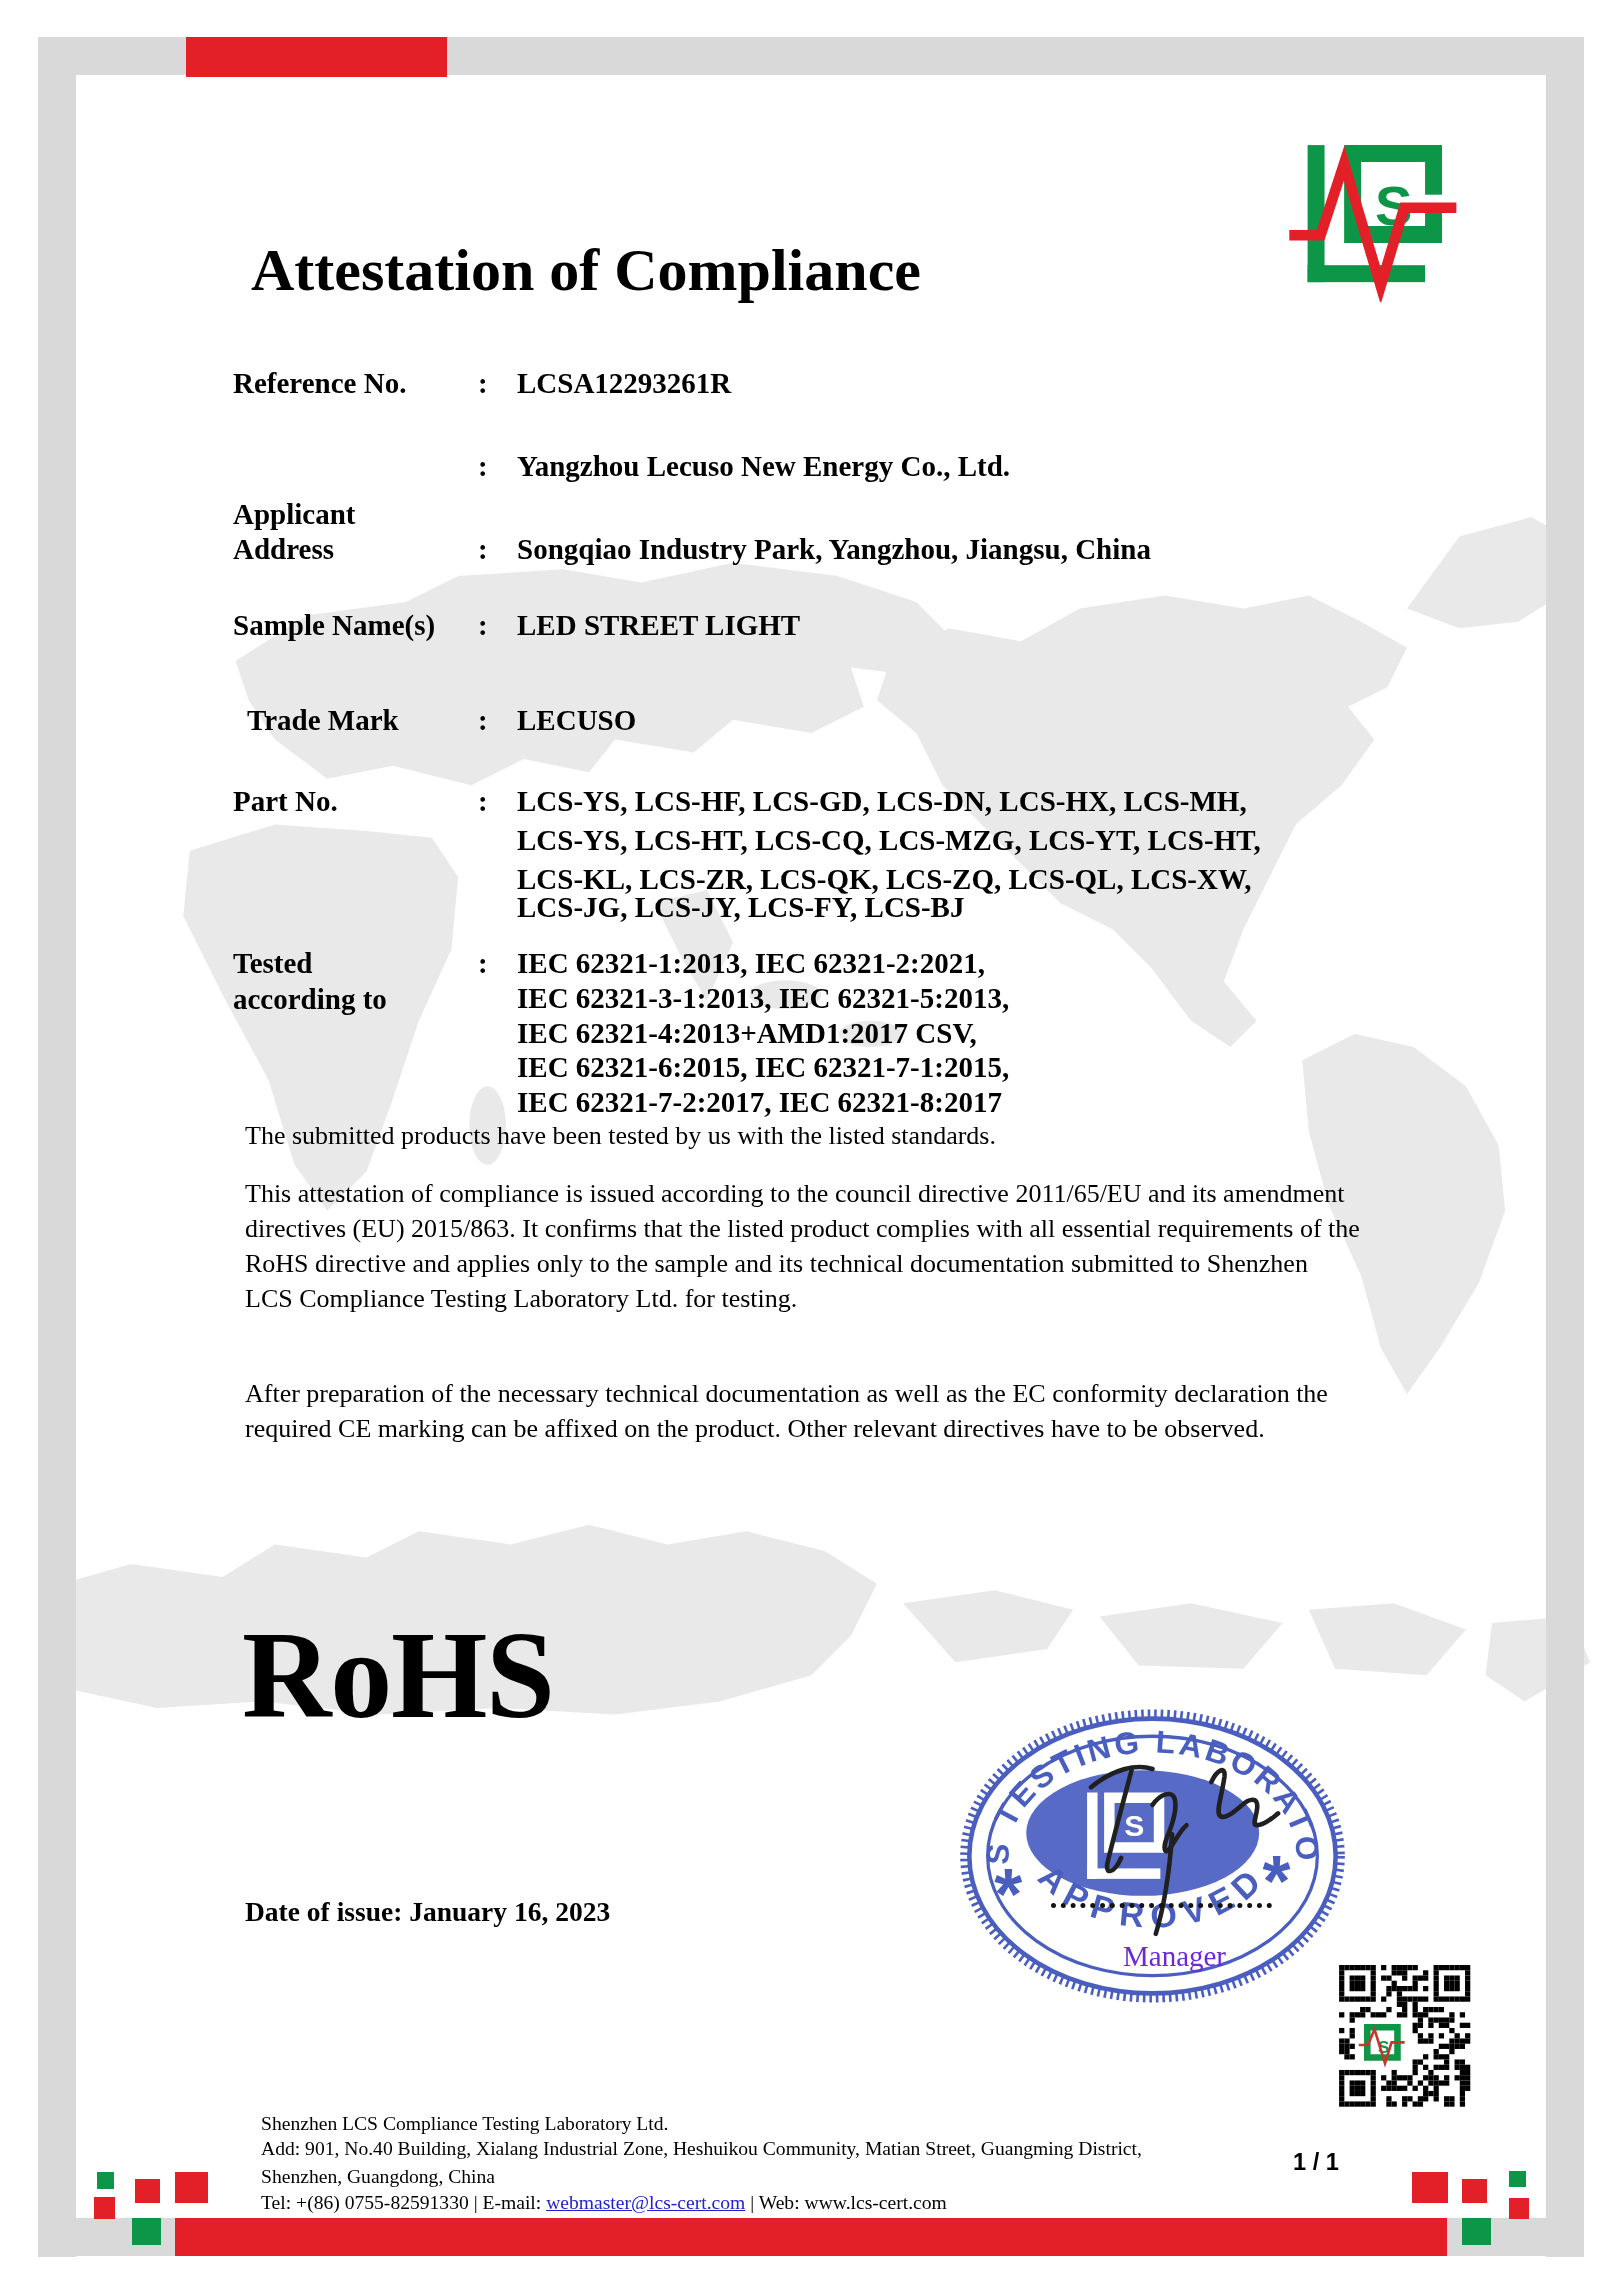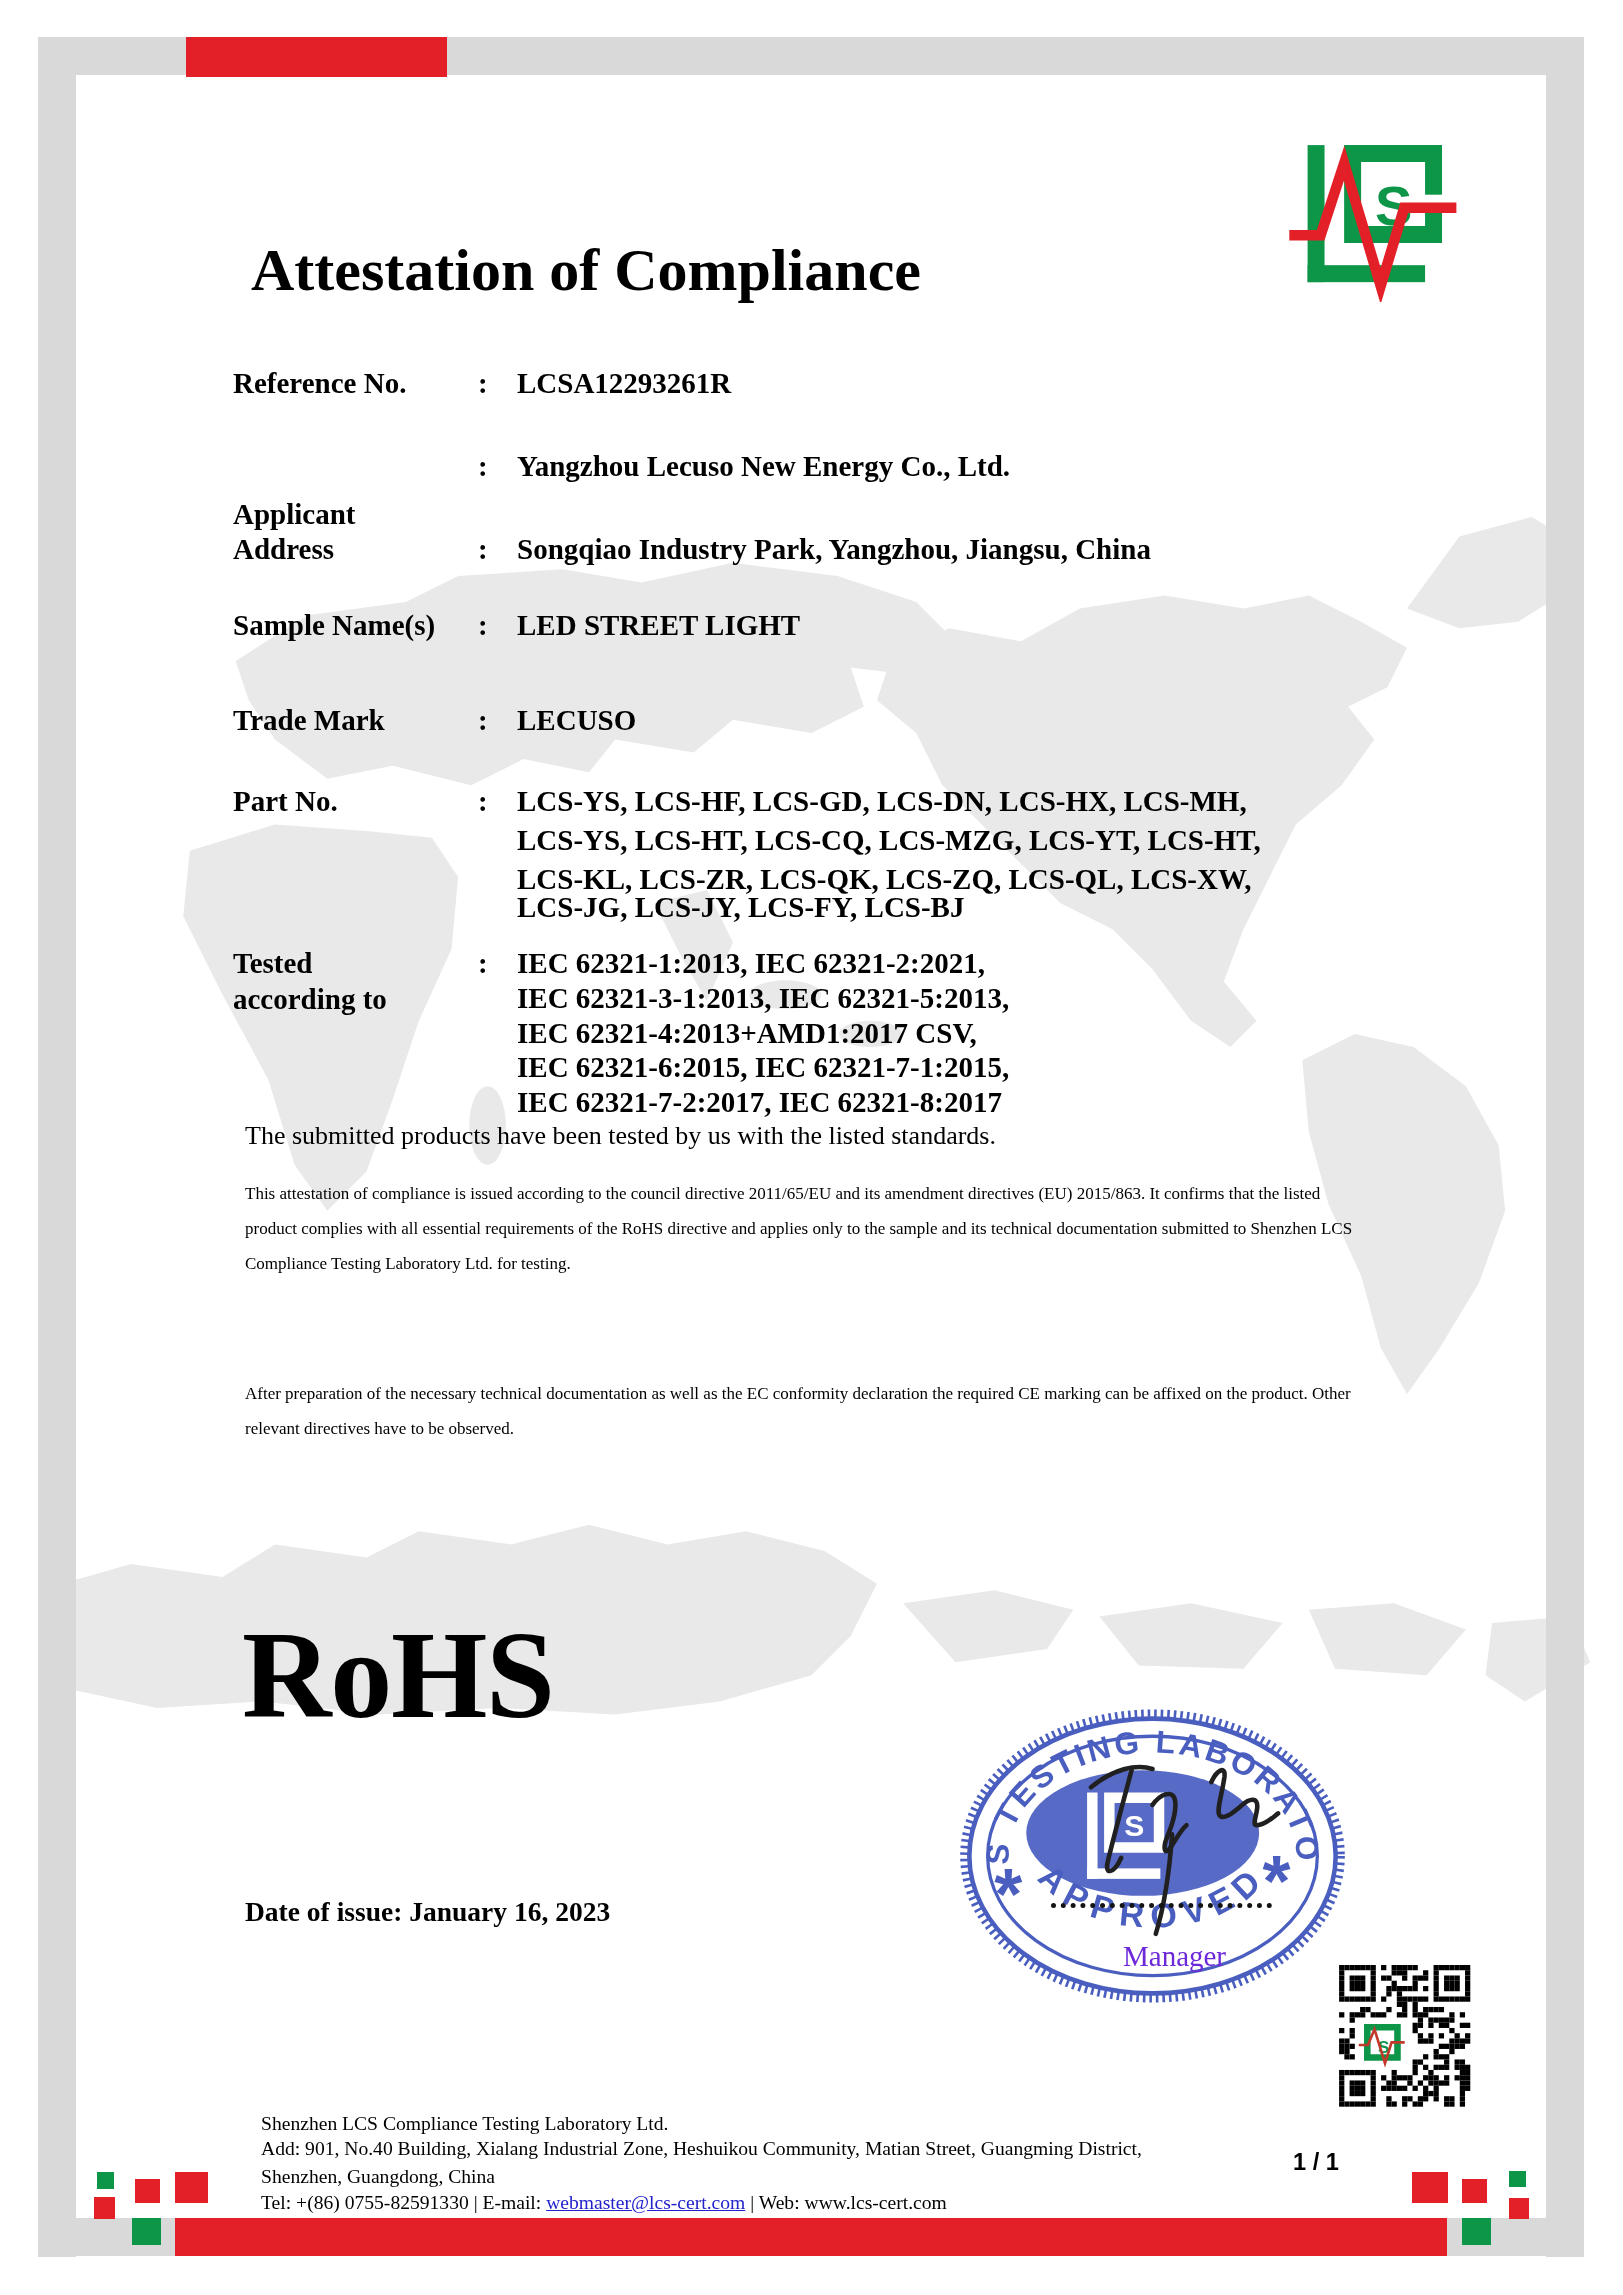--- a/index.html
+++ b/index.html
@@ -10,21 +10,21 @@
   .red{background:#e32028;}
   .green{background:#0d9648;}
   .decor{position:absolute;z-index:4;}
   
   #map{position:absolute;left:0;top:0;z-index:1;}
   .content{position:absolute;z-index:3;}
   .title{font-size:60px;font-weight:bold;letter-spacing:0px;white-space:nowrap;}
   .flabel{font-size:29px;font-weight:bold;white-space:nowrap;}
   .fcolon{font-size:29px;font-weight:bold;}
   .fvalue{font-size:29px;font-weight:bold;white-space:nowrap;}
-  .body-text{font-size:17px;line-height:35px;}
+  .body-text{font-size:26px;line-height:35px;}
   .statement{font-size:26px;white-space:nowrap;}
   .rohs{font-size:124px;font-weight:bold;letter-spacing:-1.3px;}
   .dateline{font-size:27.5px;font-weight:bold;white-space:nowrap;}
   .manager{font-size:29px;color:#6d28d9;text-align:center;}
   .dotline{border-bottom:5.2px dotted #141414;}
   .footer-line{font-size:19.6px;white-space:nowrap;}
   .footer-line a{color:#2222cc;text-decoration:underline;}
   .pagenum{font-family:"Liberation Sans",sans-serif;font-size:23.6px;font-weight:bold;}
   svg text{font-family:"Liberation Sans",sans-serif;}
 </style>
@@ -90,21 +90,21 @@
   <div class="content fvalue" style="left:517px;top:450px;text-align:right;">Yangzhou Lecuso New Energy Co., Ltd.</div>
 
   <div class="content flabel" style="left:233px;top:533px;">Address</div>
   <div class="content fcolon" style="left:478px;top:533px;">:</div>
   <div class="content fvalue" style="left:517px;top:533px;">Songqiao Industry Park, Yangzhou, Jiangsu, China</div>
 
   <div class="content flabel" style="left:233px;top:609px;">Sample Name(s)</div>
   <div class="content fcolon" style="left:478px;top:609px;">:</div>
   <div class="content fvalue" style="left:517px;top:609px;">LED STREET LIGHT</div>
 
-  <div class="content flabel" style="left:233px;top:704px;">Trade Mark</div>
+  <div class="content flabel" style="left:247px;top:704px;">Trade Mark</div>
   <div class="content fcolon" style="left:478px;top:704px;">:</div>
   <div class="content fvalue" style="left:517px;top:704px;">LECUSO</div>
 
   <div class="content flabel" style="left:233px;top:785px;">Part No.</div>
   <div class="content fcolon" style="left:478px;top:785px;">:</div>
   <div class="content fvalue" style="left:517px;top:785px;">LCS-YS, LCS-HF, LCS-GD, LCS-DN, LCS-HX, LCS-MH,</div>
   <div class="content fvalue" style="left:517px;top:824px;">LCS-YS, LCS-HT, LCS-CQ, LCS-MZG, LCS-YT, LCS-HT,</div>
   <div class="content fvalue" style="left:517px;top:863px;">LCS-KL, LCS-ZR, LCS-QK, LCS-ZQ, LCS-QL, LCS-XW,</div>
   <div class="content fvalue" style="left:517px;top:891px;">LCS-JG, LCS-JY, LCS-FY, LCS-BJ</div>
 

